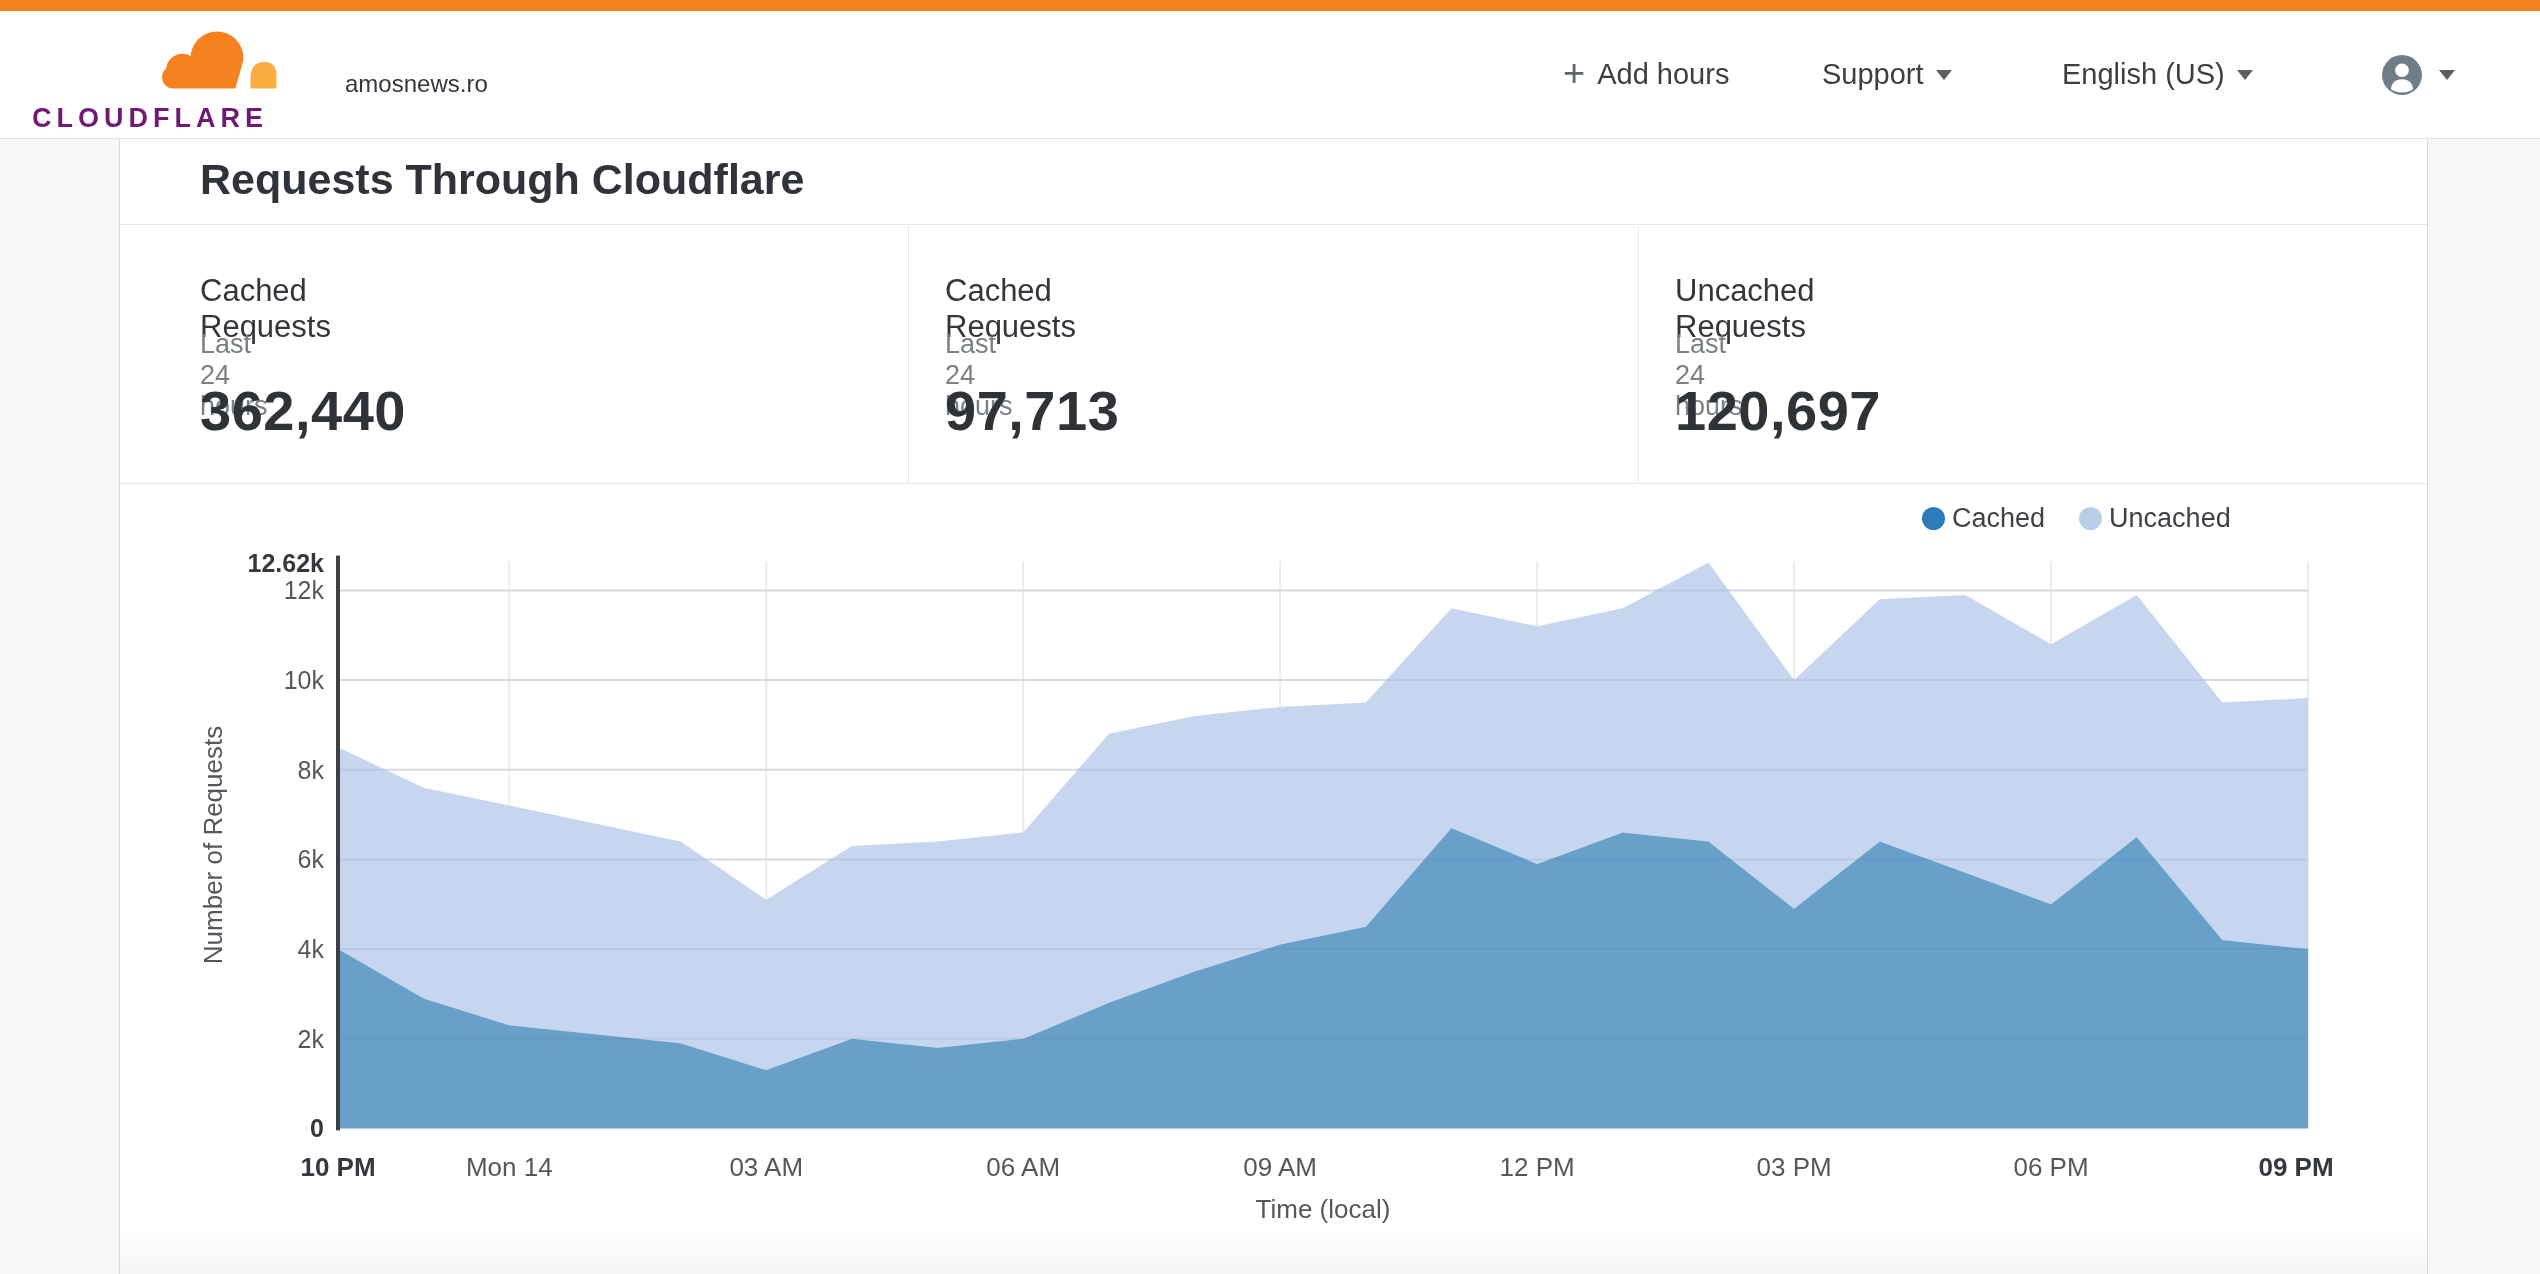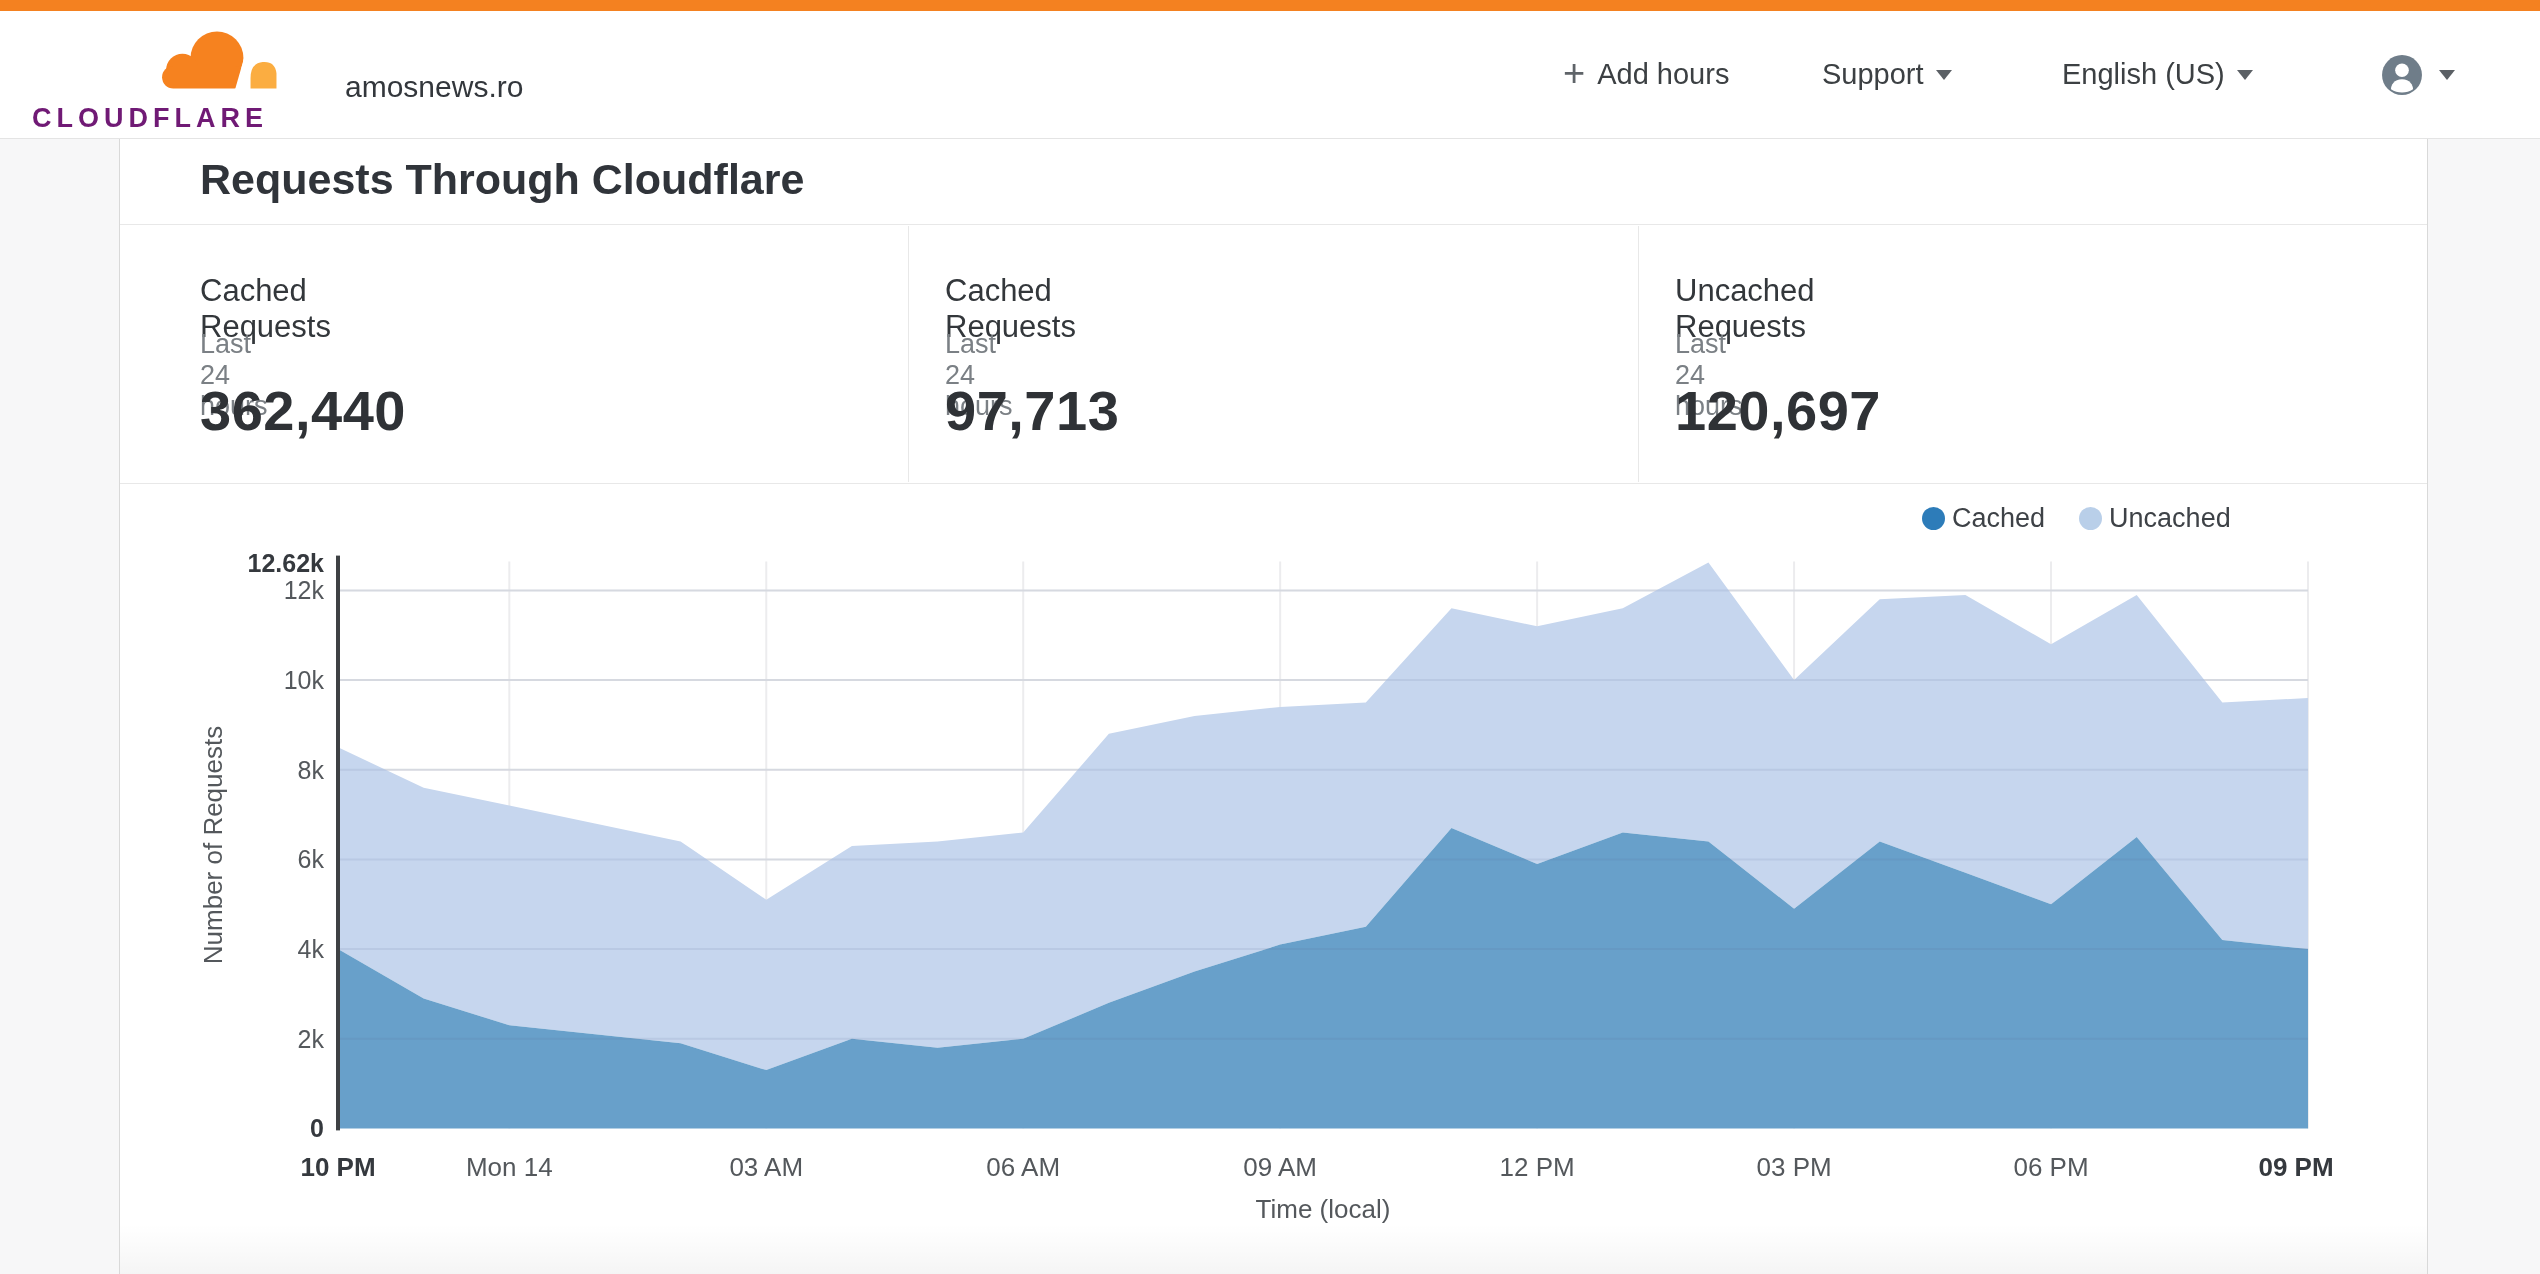--- a/index.html
+++ b/index.html
@@ -6,21 +6,21 @@
   body{
     width:2540px;height:1274px;position:relative;overflow:hidden;
     background:#f7f7f8;
     font-family:"Liberation Sans",sans-serif;
     -webkit-font-smoothing:antialiased;
   }
   .topbar{position:absolute;left:0;top:0;width:2540px;height:11px;background:#f48120;}
   .header{position:absolute;left:0;top:11px;width:2540px;height:127px;background:#ffffff;border-bottom:1px solid #e4e4e4;}
   .logo-cloud{position:absolute;left:158px;top:16px;}
   .brand{position:absolute;left:32px;top:92px;font-size:27px;font-weight:800;letter-spacing:5px;color:#701a75;}
-  .domain{position:absolute;left:345px;top:59px;font-size:30px;color:#33373c;}
+  .domain{position:absolute;left:345px;top:59px;font-size:24px;color:#33373c;}
   .hitem{position:absolute;top:0;height:127px;display:flex;align-items:center;gap:12px;cursor:pointer;}
   .hitem .lbl{font-size:29px;color:#3c4043;}
   .plus{font-size:38px;font-weight:300;color:#5f6469;line-height:1;position:relative;top:-2px;}
   .chev{width:0;height:0;border-left:8px solid transparent;border-right:8px solid transparent;border-top:10px solid #5b6065;}
   .add-site{left:1563px;}
   .support{left:1822px;}
   .language{left:2062px;}
   .user{left:2381px;gap:16px;}
   .card-bg{position:absolute;left:119px;top:139px;width:2309px;bottom:0;background:#ffffff;border-left:1px solid #d9d9d9;border-right:1px solid #d9d9d9;box-sizing:border-box;}
   .page-title{position:absolute;left:200px;top:155px;font-size:43px;font-weight:600;color:#30343a;}

